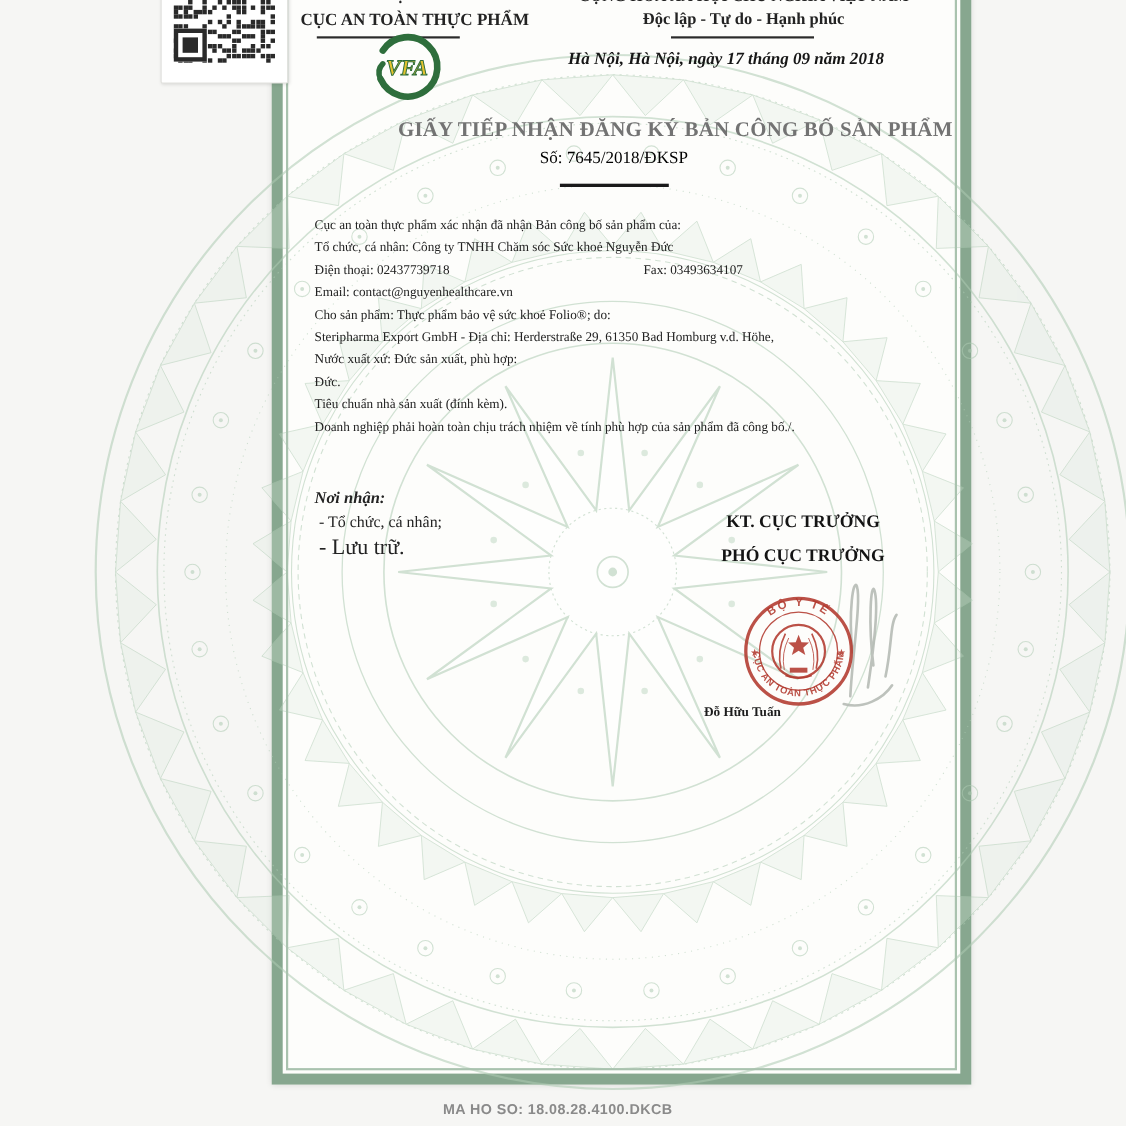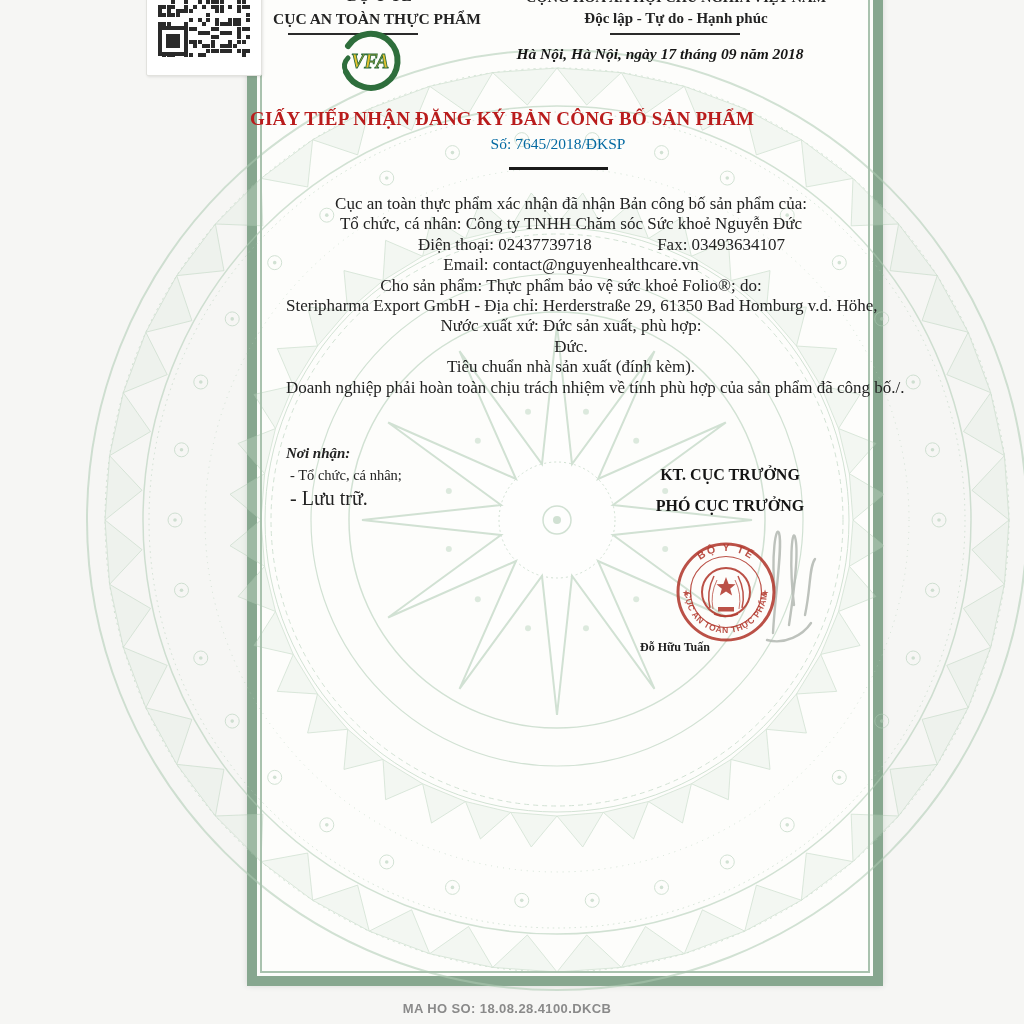--- a/index.html
+++ b/index.html
@@ -16,25 +16,25 @@
   
   .t{position:absolute;white-space:nowrap;}
   .hdr-ministry{left:300px;top:-12px;width:160px;text-align:center;font-weight:bold;font-size:15px;letter-spacing:1px;}
   .hdr-agency{left:262px;top:10px;width:230px;text-align:center;font-weight:bold;font-size:15.5px;}
   .hdr-rule-left{position:absolute;left:288px;top:33px;width:130px;height:1.5px;background:#2a2a2a;}
   .hdr-country{left:501px;top:-11px;width:350px;text-align:center;font-weight:bold;font-size:14.5px;text-decoration:line-through;}
   .hdr-motto{left:556px;top:10px;width:240px;text-align:center;font-weight:bold;font-size:15px;}
   .hdr-rule-right{position:absolute;left:610px;top:33px;width:130px;height:1.5px;background:#2a2a2a;}
   .dateline{left:495px;top:45px;width:330px;text-align:center;font-weight:bold;font-style:italic;font-size:15.5px;color:#161616;}
 
-  .title{left:250px;top:108px;width:616px;text-align:left;font-weight:bold;font-size:19px;color:#b91c1c;letter-spacing:.2px;}
-  .number{left:250px;top:135px;width:616px;text-align:center;font-size:15.5px;color:#0369a1;}
+  .title{left:250px;top:108px;width:616px;text-align:right;font-weight:bold;font-size:19px;color:#737373;letter-spacing:.2px;}
+  .number{left:250px;top:135px;width:616px;text-align:center;font-size:15.5px;color:#000000;}
   .title-rule{position:absolute;left:509px;top:167px;width:99px;height:2.5px;background:#1a1a1a;}
 
-  .body-block{position:absolute;left:286px;top:194px;width:570px;font-size:17px;line-height:20.4px;color:#222;text-align:center;}
+  .body-block{position:absolute;left:286px;top:194px;width:570px;font-size:12px;line-height:20.4px;color:#222;}
   .body-block div{white-space:nowrap;}
   .phone-cell{display:inline-block;width:296px;}
 
   .recip-head{left:286px;top:445px;font-weight:bold;font-style:italic;font-size:15px;text-align:center;}
   .recip-1{left:290px;top:467px;font-size:14.5px;}
   .recip-2{left:290px;top:487px;font-size:20px;}
 
   .kt-block{position:absolute;left:620px;top:466px;width:220px;text-align:center;font-weight:bold;font-size:16px;color:#141414;}
   .kt-block .pos2{margin-top:13px;}
   .signer{left:640px;top:640px;width:180px;text-align:left;font-weight:bold;font-size:12px;color:#1c1c1c;}

